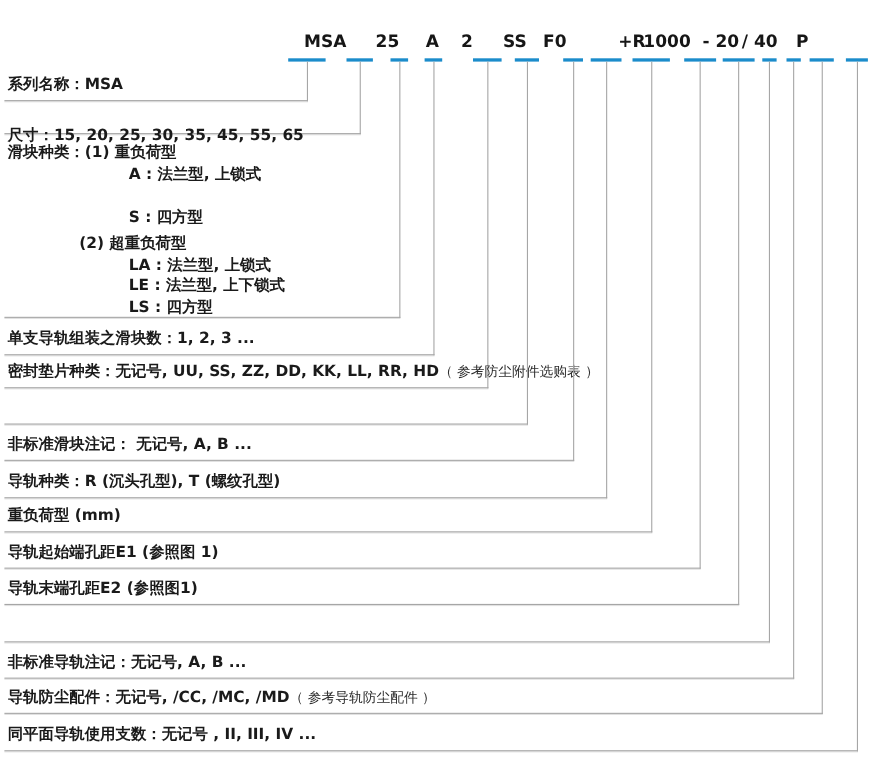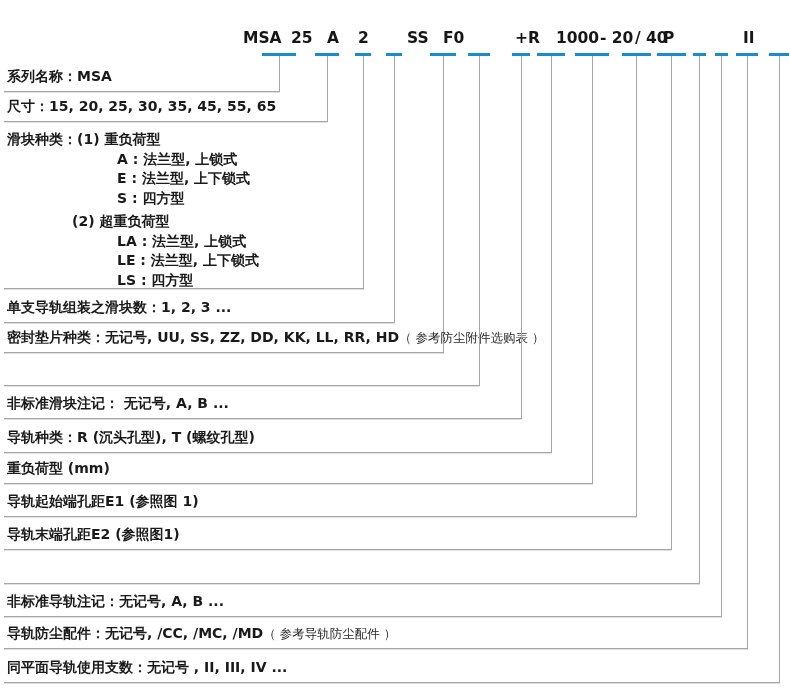--- a/index.html
+++ b/index.html
@@ -10,21 +10,21 @@
     overflow:hidden;
     font-family:"DejaVu Sans","Liberation Sans",sans-serif;
   }
   .page-title{
     position:absolute;left:28px;top:11px;
     font-size:17px;font-weight:bold;color:#2E9CD6;
     white-space:nowrap;
   }
   .code-label{
     position:absolute;top:29px;width:72px;
-    text-align:left;
+    text-align:right;
     font-size:15.5px;font-weight:bold;color:#161616;
     white-space:nowrap;line-height:18px;
   }
   .underline{
     position:absolute;top:53px;height:3px;
     background:#1B8CCB;
   }
   .vline{
     position:absolute;top:56px;width:1px;
     background:#A6A6A6;
@@ -99,30 +99,29 @@
   <div class="underline" style="left: 769px; width: 20px;"></div>
 
   <div class="hline" style="top: 91px; width: 276px;"></div>
   <div class="vline" style="left: 279px; height: 36px;"></div>
 
   <div class="row-label" style="top: 68px;"><span>系列名称：MSA</span><span class="note"></span></div>
 
   <div class="hline" style="top: 121px; width: 324px;"></div>
   <div class="vline" style="left: 327px; height: 66px;"></div>
 
-  <div class="row-label" style="top: 98px;"><span>尺寸：15, 20, 25, 30, 35, 45, 55, 65</span><span class="note"></span></div>
+  <div class="row-label" style="top: 114px;"><span>尺寸：15, 20, 25, 30, 35, 45, 55, 65</span><span class="note"></span></div>
 
   <div class="hline" style="top: 288px; width: 360px;"></div>
   <div class="vline" style="left: 363px; height: 233px;"></div>
 
   <div class="block-line" style="left: 7px; top: 131px;">滑块种类：(1) 重负荷型</div>
 
   <div class="block-line" style="left: 117px; top: 151px;">A : 法兰型, 上锁式</div>
 
-  <div class="block-line" style="left: 117px; top: 170px;">E : 法兰型, 上下锁式</div>
 
   <div class="block-line" style="left: 117px; top: 190px;">S : 四方型</div>
 
   <div class="block-line" style="left: 72px; top: 213px;">(2) 超重负荷型</div>
 
   <div class="block-line" style="left: 117px; top: 233px;">LA : 法兰型, 上锁式</div>
 
   <div class="block-line" style="left: 117px; top: 252px;">LE : 法兰型, 上下锁式</div>
 
   <div class="block-line" style="left: 117px; top: 272px;">LS : 四方型</div>

